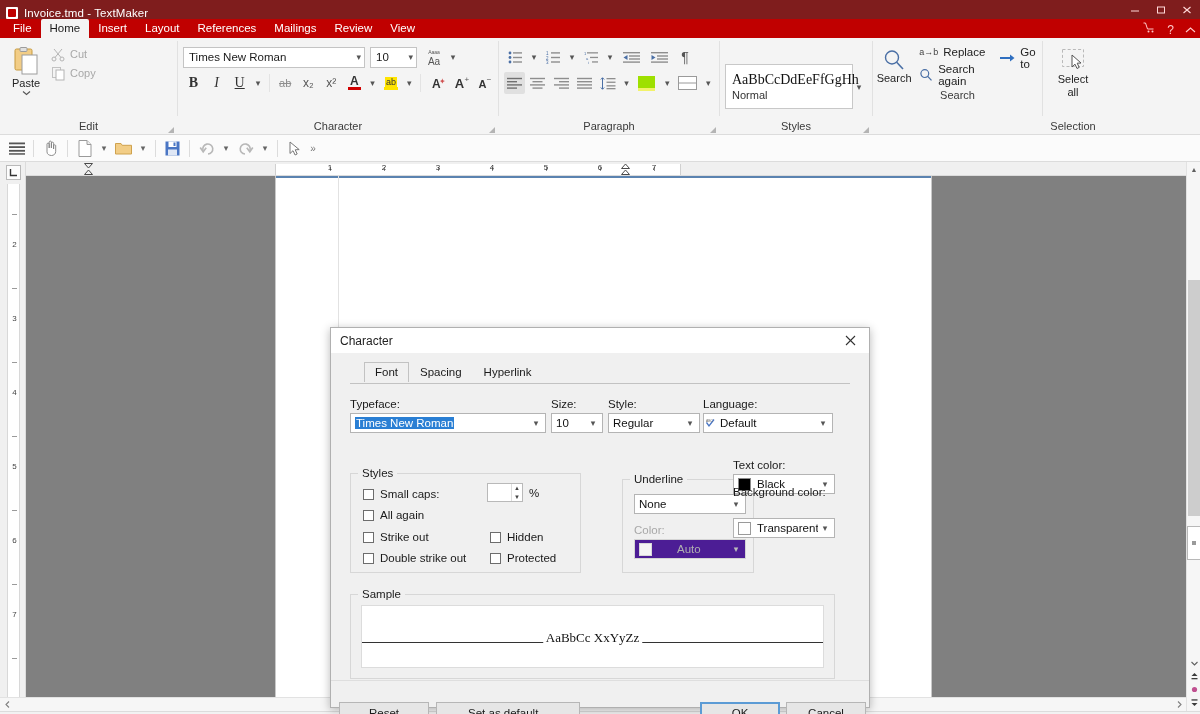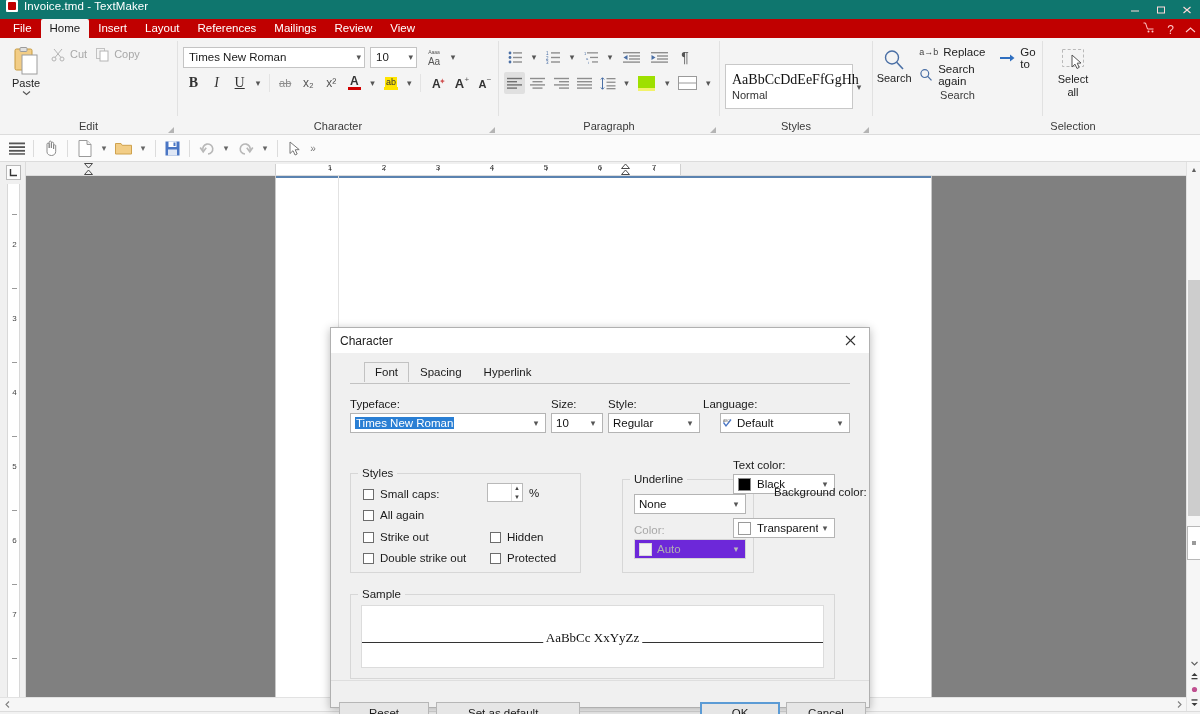--- a/index.html
+++ b/index.html
@@ -10,22 +10,22 @@
     font-size:12px;
     color:#1a1a1a;
     background:#fff;
     overflow:hidden;
     position:relative;
     -webkit-font-smoothing: antialiased;
   }
 
   
   .titlebar {
-    height:19px; background:#0f766e; color:#fff;
-    display:flex; align-items:flex-start; padding:0 0 0 6px;
+    height:19px; background:#7f1d1d; color:#fff;
+    display:flex; align-items:flex-end; padding:0 0 0 6px;
     position:relative;
   }
   .tm-logo {
     width:12px; height:12px; background:#fff; border-radius:1px;
     margin-right:6px; position:relative; flex:none;
   }
   .tm-logo:after{
     content:""; position:absolute; left:2px; top:2px; width:8px; height:8px;
     background:#c00000; border-radius:1px;
   }
@@ -71,21 +71,21 @@
   
   .rbtn {
     display:flex; flex-direction:column; align-items:center; justify-content:flex-start;
     padding:3px 4px; border-radius:2px; min-width:20px;
   }
   .rbtn.lbl-right { flex-direction:row; align-items:center; gap:4px; padding:2px 4px; }
   .rbtn .cap { font-size:11px; color:#242424; line-height:13px; text-align:center; }
   .rbtn.dim .cap { color:#a8a8a8; }
   .icon { display:flex; align-items:center; justify-content:center; }
   .paste-btn { width:42px; padding-top:4px; }
-  .editstack { display:flex; flex-direction:row; padding-top:3px; }
+  .editstack { display:flex; flex-direction:column; padding-top:3px; }
   .editstack .rbtn { justify-content:flex-start; }
 
   
   .char-rows { display:flex; flex-direction:column; gap:4px; padding-top:4px; }
   .crow { display:flex; align-items:center; gap:2px; }
   .cbtn {
     width:22px; height:22px; display:flex; align-items:center; justify-content:center;
     border-radius:2px; font-size:13px; color:#333;
   }
   .cbtn.wide { width:26px; }
@@ -236,21 +236,21 @@
   }
 
   .lbl { font-size:11.5px; color:#1a1a1a; }
 
   .dcombo {
     height:20px; background:#fff; border:1px solid #b4b4b4;
     display:flex; align-items:center; padding:0 2px 0 4px; font-size:11.5px; color:#111;
   }
   .dcombo .v { flex:1; white-space:nowrap; overflow:hidden; }
   .dcombo .chev { width:14px; text-align:center; color:#555; font-size:9px; }
-  .dcombo.disabled { background:#6d28d9; border-color:#d4d4d4; color:#b0b0b0; }
+  .dcombo.disabled { background:#4c1d95; border-color:#d4d4d4; color:#b0b0b0;gap:20px; }
   .dcombo.disabled .chev { color:#bbb; }
   .selhl { background:#2a7fd4; color:#fff; padding:0 1px; }
 
   .group {
     position:absolute; border:1px solid #d7d7d7;
   }
   .group > .gttl {
     position:absolute; top:-7px; left:7px; background:#f0f0f0; padding:0 4px;
     font-size:11.5px; color:#1a1a1a;
   }
@@ -857,21 +857,21 @@
         <span class="chev">▾</span>
       </div>
 
       <div style="position:absolute;left:277px;top:45px;" class="lbl">Style:</div>
       <div class="dcombo" style="position:absolute;left:277px;top:60px;width:92px;">
         <span class="v">Regular</span>
         <span class="chev">▾</span>
       </div>
 
       <div style="position:absolute;left:372px;top:45px;" class="lbl">Language:</div>
-      <div class="dcombo" style="position:absolute;left:372px;top:60px;width:130px;padding-left:2px;margin-left:17px;">
+      <div class="dcombo" style="position:absolute;left:372px;top:60px;width:130px;padding-left:2px;">
         <span style="display:flex;align-items:center;">
           <svg width="12" height="11" viewBox="0 0 12 11">
               <path d="M0.5 4.5 L3 8 L8 1.5" fill="none" stroke="#4a76c4" stroke-width="1.3"></path>
               <text x="0" y="4" font-size="3.4" fill="#666" font-family="sans-serif">ABC</text>
             </svg>
         </span>
         <span class="v" style="padding-left:2px;">Default</span>
         <span class="chev">▾</span>
       </div>
 
@@ -929,21 +929,21 @@
         </div>
       </div>
 
       <div class="lbl" style="position:absolute;left:402px;top:106px;">Text color:</div>
       <div class="dcombo" style="position:absolute;left:402px;top:121px;width:102px;">
         <span class="swatch" style="background:#000;margin-right:6px;"></span>
         <span class="v">Black</span>
         <span class="chev">▾</span>
       </div>
 
-      <div class="lbl" style="position:absolute;left:402px;top:133px;margin-left:41px;">Background color:</div>
+      <div class="lbl" style="position:absolute;left:402px;top:133px;">Background color:</div>
       <div class="dcombo" style="position:absolute;left:402px;top:165px;width:102px;">
         <span class="swatch" style="background:#fff;border-color:#9a9a9a;margin-right:6px;"></span>
         <span class="v">Transparent</span>
         <span class="chev">▾</span>
       </div>
 
       <div class="group" style="left:19px;top:241px;width:485px;height:85px;">
         <div class="gttl">Sample</div>
         <div style="position:absolute;left:10px;top:10px;right:10px;bottom:10px;background:#fff;border:1px solid #dcdcdc;">
           <div class="sample-line"></div>

